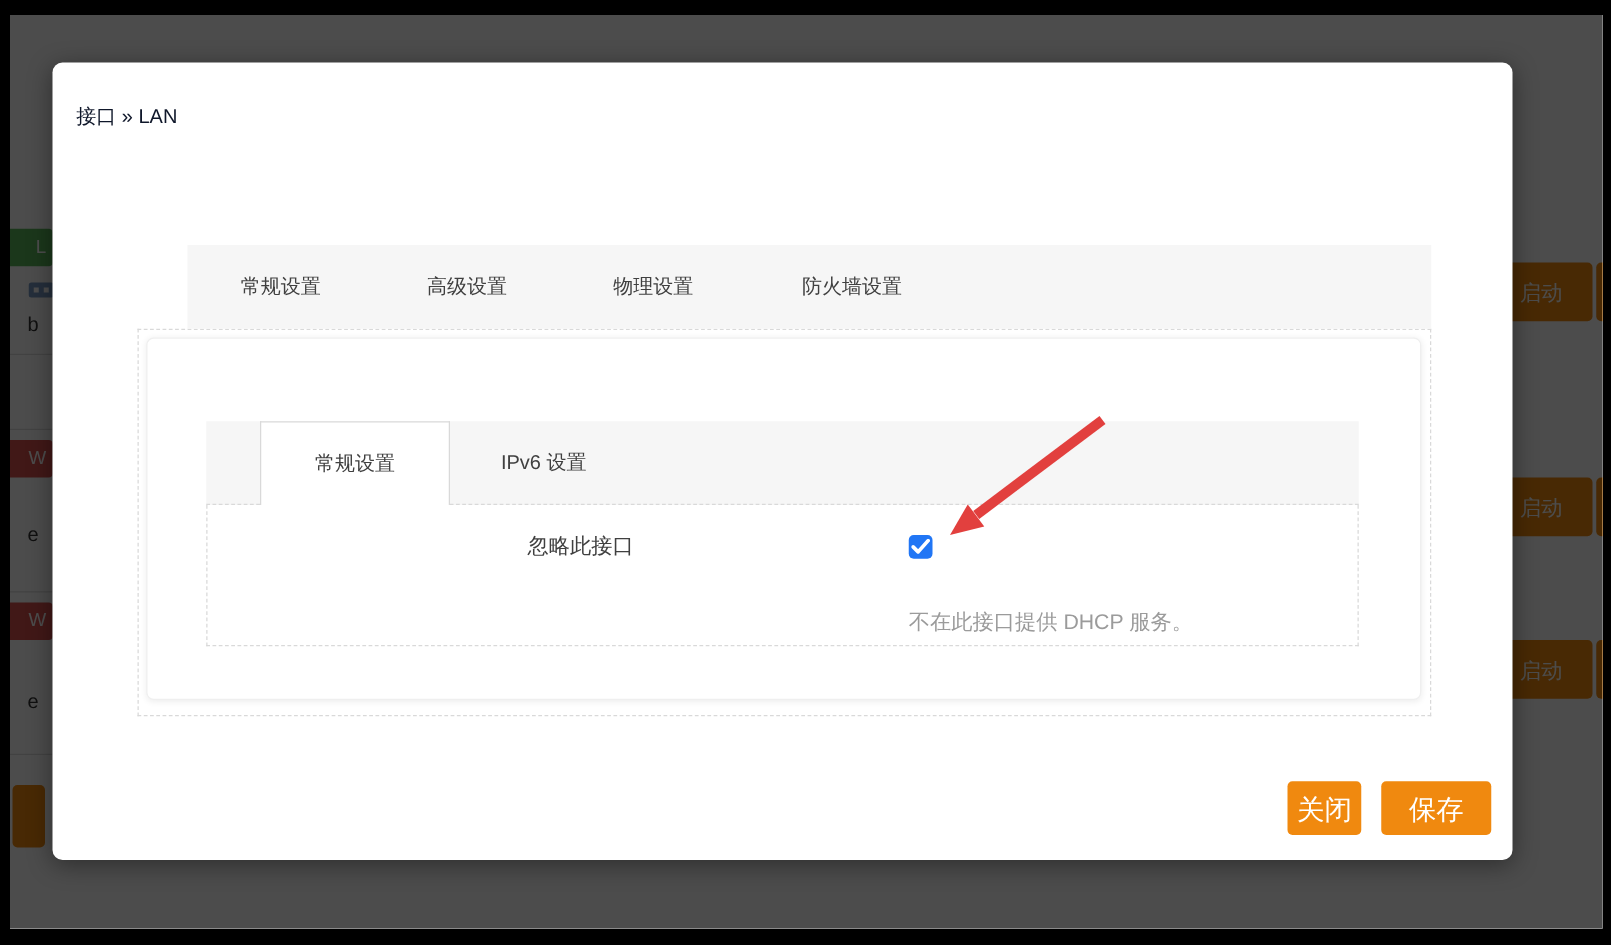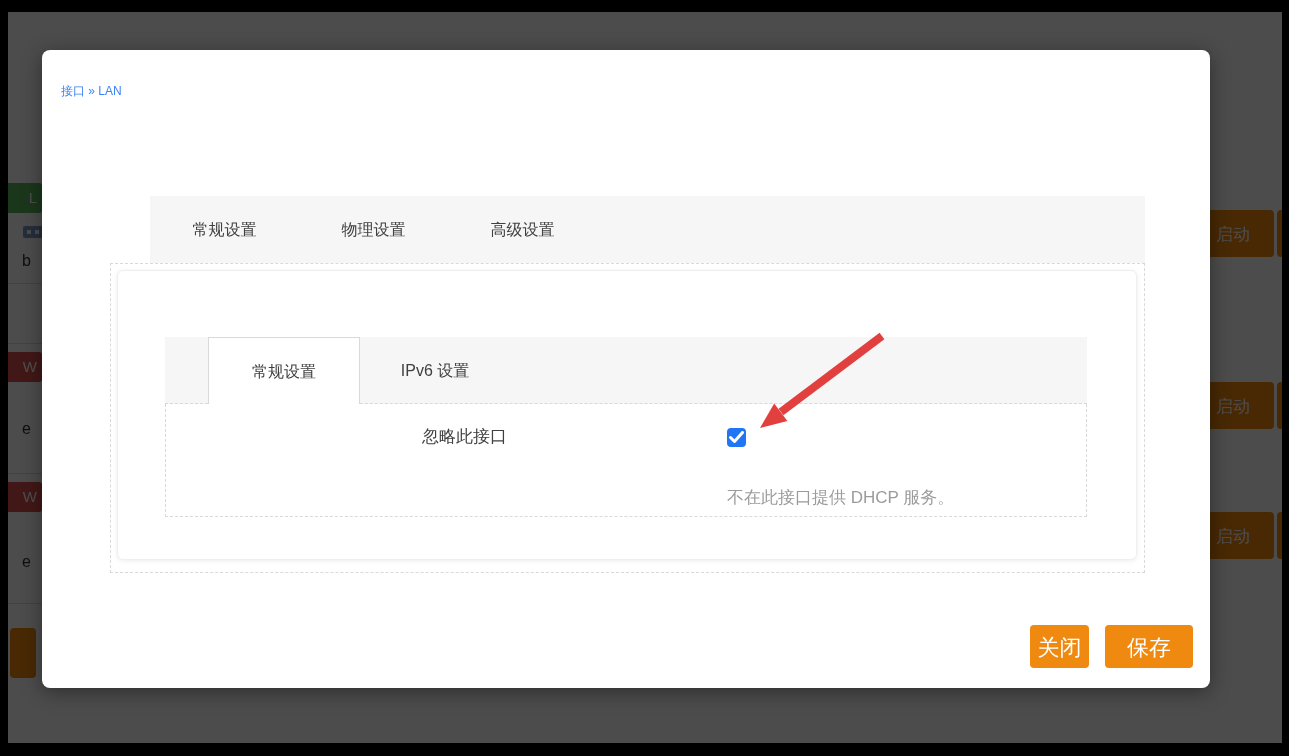--- a/index.html
+++ b/index.html
@@ -19,21 +19,21 @@
           color:#fff;font-size:17px;text-align:center;line-height:47px;
           font-family:inherit;}
   .start-btn{left:1184px;width:82px;height:47px;}
   .sliver-btn{left:1269px;width:20px;height:47px;}
   .addbtn{left:2px;top:616px;width:26px;height:50px;border-radius:4px;}
   
   .overlay{position:absolute;inset:0;background:rgba(0,0,0,0.70);}
   
   .modal{position:absolute;left:34px;top:38px;width:1168px;height:638px;
          background:#fff;border-radius:8px;box-shadow:0 4px 20px rgba(0,0,0,0.4);}
-  .modal-title{position:absolute;left:19px;top:33px;font-size:12px;color:#3b82f6;}
+  .modal-title{position:absolute;left:19px;top:33px;font-size:16px;color:#0f172a;}
   
   .tab-container{position:absolute;left:68px;top:213px;width:1035px;height:310px;
                  border:1px dashed #d9d9d9;border-top:1px dashed #d9d9d9;
                  box-sizing:border-box;background:#fff;}
   .tabbar{position:absolute;left:108px;top:146px;width:995px;height:67px;
           background:#f6f6f6;display:flex;z-index:3;}
   .tab{height:67px;line-height:67px;text-align:center;font-size:16px;color:#404040;
        cursor:pointer;box-sizing:border-box;}
   .tab.active{background:#fff;height:69px;}
   
@@ -108,22 +108,23 @@
   <div class="overlay"></div>
 
   <div class="modal">
     <div class="modal-title">接口 » LAN</div>
 
     <div class="tab-container"></div>
     <div class="section-box"></div>
 
     <div class="tabbar">
       <div class="tab" style="width:149px;">常规设置</div>
+      <div class="tab" style="width:149px;">高级设置</div>
       <div class="tab" style="width:149px;">物理设置</div>
-      <div class="tab" style="width:149px;">高级设置</div>
+      <div class="tab" style="width:169px;">防火墙设置</div>
     </div>
 
     <div class="subtabbar">
       <div class="subtab-spacer"></div>
       <div class="subtab active" style="width:152px;">常规设置</div>
       <div class="subtab" style="width:150px;">IPv6 设置</div>
     </div>
 
     <div class="subtab-content"></div>
 

